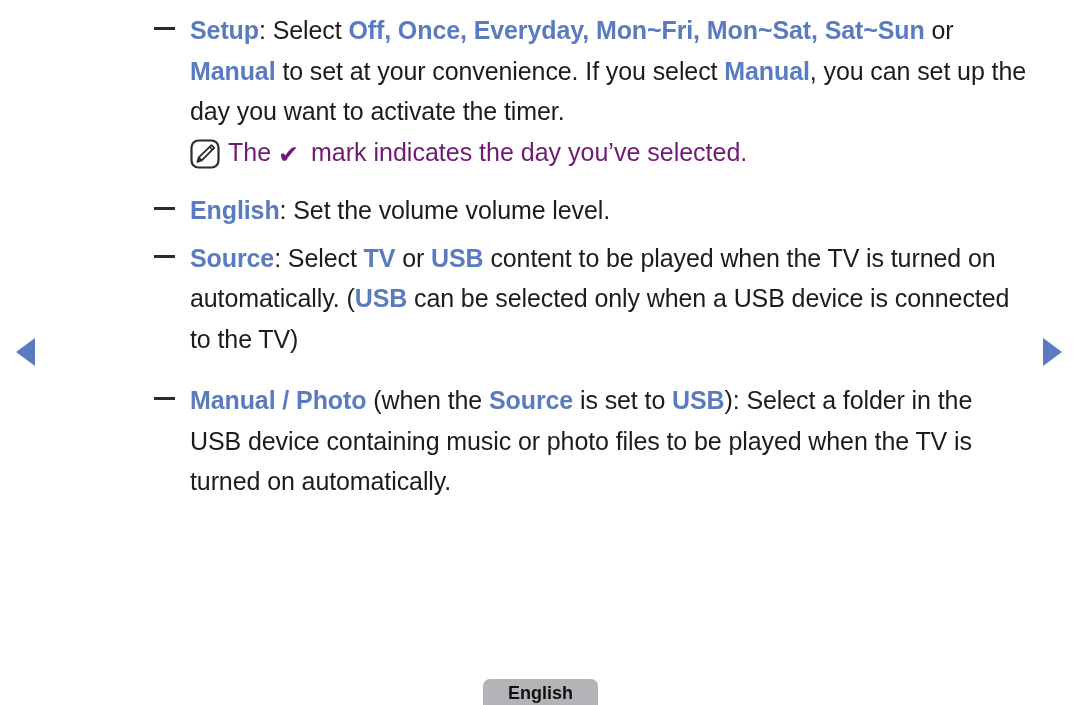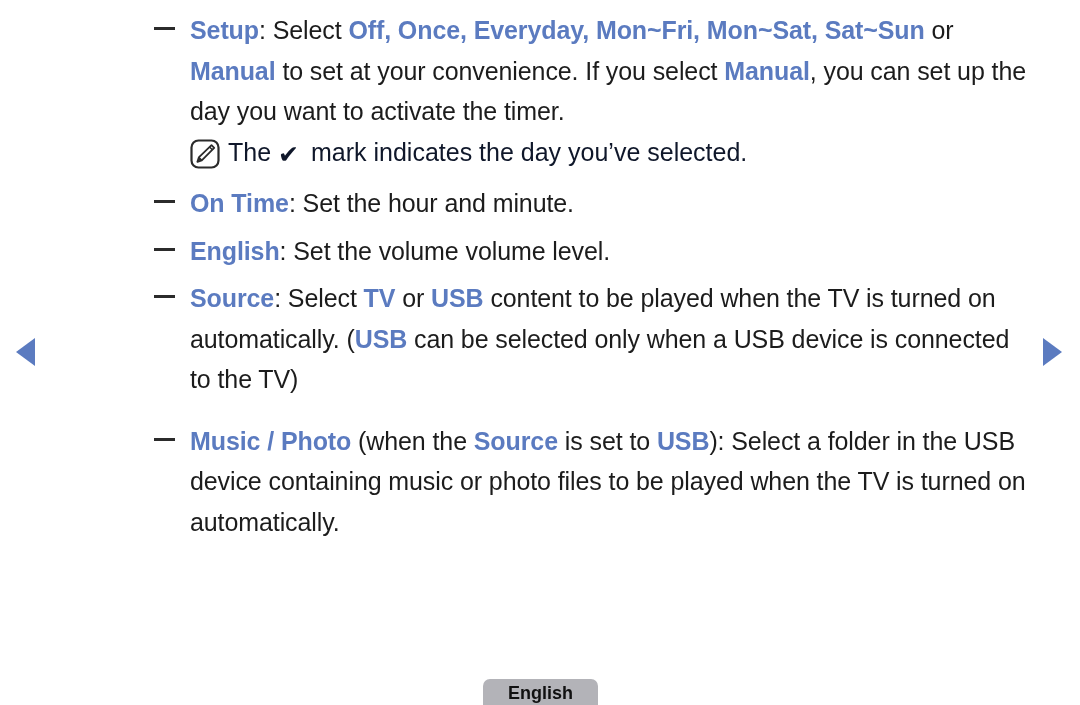--- a/index.html
+++ b/index.html
@@ -76,21 +76,21 @@
     color: #5b7bc0;
     font-weight: bold;
   }
 
   
   .note-row {
     position: relative;
     padding-left: 78px;
     font-size: 25px;
     line-height: 40.5px;
-    color: #0f172a;
+    color: #701a75;
     margin-top: 0;
   }
   .note-icon {
     position: absolute;
     left: 40px;
     top: 7px;
     width: 30px;
     height: 30px;
   }
   .check-glyph {
@@ -145,24 +145,20 @@
           <path d="M8.8 18.4 L11.8 21.4" stroke="#2b2b2b" stroke-width="1.5"></path>
           <path d="M7.4 22.8 L10.3 19.9" stroke="#2b2b2b" stroke-width="1.5"></path>
           <path d="M19.6 8.1 L22.3 10.8" stroke="#2b2b2b" stroke-width="1.4"></path>
         </svg>
       </span>
       <span>The </span><span class="check-glyph">✔</span><span> mark indicates the day you’ve selected.</span>
     </div>
 
     <div class="gap-sm"></div>
 
-    <div class="bullet-item">
-      <span class="dash"></span>
-      <span class="kw">On Time</span><span>: Set the hour and minute.</span>
-    </div>
 
     <div class="gap-md"></div>
 
     <div class="bullet-item">
       <span class="dash"></span>
       <span class="kw">English</span><span>: Set the volume volume level.</span>
     </div>
 
     <div class="gap-md"></div>
 
@@ -174,20 +170,20 @@
     <div class="gap-md"></div>
 
 
     <div class="gap-md"></div>
 
 
     <div class="gap-md"></div>
 
     <div class="bullet-item">
       <span class="dash"></span>
-      <span class="kw">Music / Photo</span><span> (when the </span><span class="kw">Source</span><span> is set to </span><span class="kw">USB</span><span>): Select a folder in the USB device containing music or photo files to be played when the TV is turned on automatically.</span>
+      <span class="kw">Manual / Photo</span><span> (when the </span><span class="kw">Source</span><span> is set to </span><span class="kw">USB</span><span>): Select a folder in the USB device containing music or photo files to be played when the TV is turned on automatically.</span>
     </div>
 
   </div>
 
   <div id="language-button">English</div>
 
 </div>
 
 </body></html>

